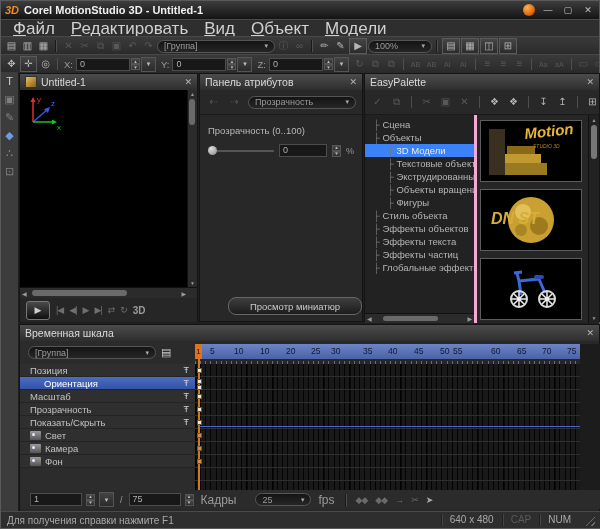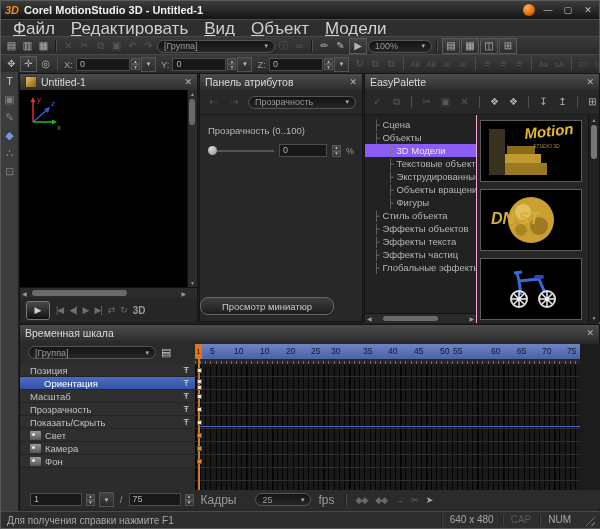--- a/index.html
+++ b/index.html
@@ -74,33 +74,33 @@
   .apanel{left:198px;top:72px;width:164px;height:249px;}
   .attr-toolrow{display:flex;align-items:center;gap:6px;padding:5px 6px;border-bottom:1px solid #1a1a1a;}
   .attr-label{font-size:9.5px;color:#b8b8b8;padding:10px 8px 6px;}
   .slider-row{display:flex;align-items:center;gap:5px;padding:2px 8px;}
   .slider{position:relative;flex:1;height:9px;}
   .slider .track{position:absolute;left:0;right:0;top:4px;height:2px;background:#555;}
   .slider .knob{position:absolute;left:0;top:0;width:9px;height:9px;border-radius:50%;
     background:radial-gradient(circle at 35% 30%,#ddd,#888);}
   .attr-val{width:40px;}
   .pct{font-size:9px;color:#9a9a9a;}
-  .attr-footer{position:absolute;bottom:6px;left:0;right:0;display:flex;justify-content:flex-start;}
+  .attr-footer{position:absolute;bottom:6px;left:0;right:0;display:flex;justify-content:flex-end;}
   .thumb-btn{width:132px;height:16px;border-radius:8px;border:1px solid #666;
     background:linear-gradient(#3e3e3e,#1d1d1d);color:#c8c8c8;font-size:9.5px;
     display:flex;align-items:center;justify-content:center;}
   
   .epanel{left:363px;top:72px;width:236px;height:249px;}
   .ep-toolrow{display:flex;align-items:center;gap:4px;padding:4px 5px;border-bottom:1px solid #1a1a1a;height:16px;}
   .ep-body{display:flex;height:208px;}
-  .ep-tree{width:112px;background:#222;border-right:1px solid #f9a8d4;position:relative;padding-top:3px;box-sizing:border-box;}
+  .ep-tree{width:112px;background:#222;border-right:3px solid #f9a8d4;position:relative;padding-top:3px;box-sizing:border-box;}
   .titem{font-size:9.5px;color:#b5b5b5;height:13px;line-height:13px;white-space:nowrap;overflow:hidden;padding-left:8px;}
   .titem::before{content:"├ ";color:#777;}
   .titem.lvl1{padding-left:22px;}
-  .titem.sel{background:#8b5cf6;color:#ececec;}
+  .titem.sel{background:#3b82f6;color:#ececec;}
   .tree-hscroll{position:absolute;bottom:0;left:0;right:0;height:9px;background:#2b2b2b;border-top:1px solid #111;}
   .tree-hscroll .thumbh{position:absolute;left:18px;top:2px;width:55px;height:5px;background:#6a6a6a;border-radius:3px;}
   .ep-thumbs{flex:1;background:#262626;position:relative;padding:5px 3px;box-sizing:border-box;
     display:flex;flex-direction:column;gap:7px;overflow:hidden;}
   .thumb{width:100px;height:60px;border:1px solid #5c5c5c;background:#000;flex:0 0 auto;}
   .thumb svg{display:block;}
   .ep-vscroll{position:absolute;right:0;top:0;bottom:0;width:10px;background:#222;border-left:1px solid #111;}
   .ep-vscroll .thumbv{position:absolute;top:10px;left:2px;width:6px;height:34px;background:#777;border-radius:3px;}
   
   .tpanel{left:18px;top:323px;width:581px;height:189px;}

